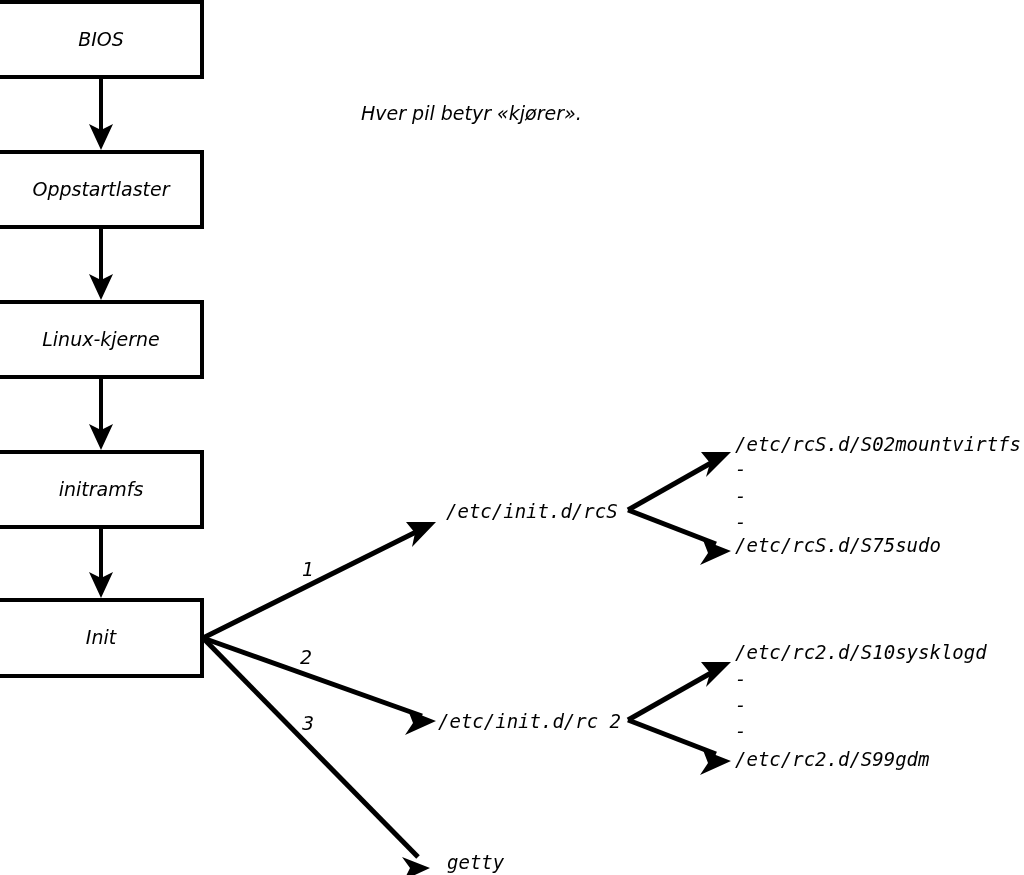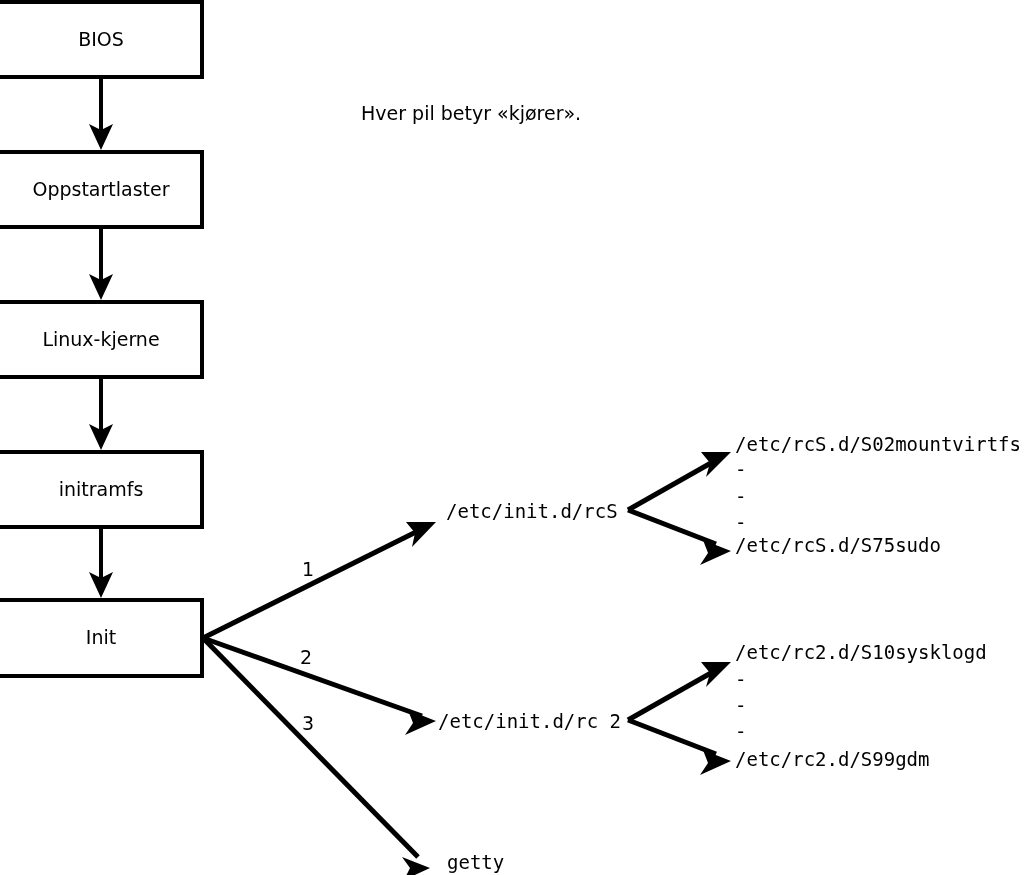--- a/index.html
+++ b/index.html
@@ -8,20 +8,21 @@
     padding: 0;
     background: #ffffff;
   }
   #canvas {
     position: relative;
     width: 1024px;
     height: 875px;
     background: #ffffff;
     overflow: hidden;
     font-family: "DejaVu Sans", sans-serif;
+    font-style: italic;
   }
   svg#diagram {
     position: absolute;
     left: 0;
     top: 0;
     width: 1024px;
     height: 875px;
     display: block;
   }
   .box-rect {

